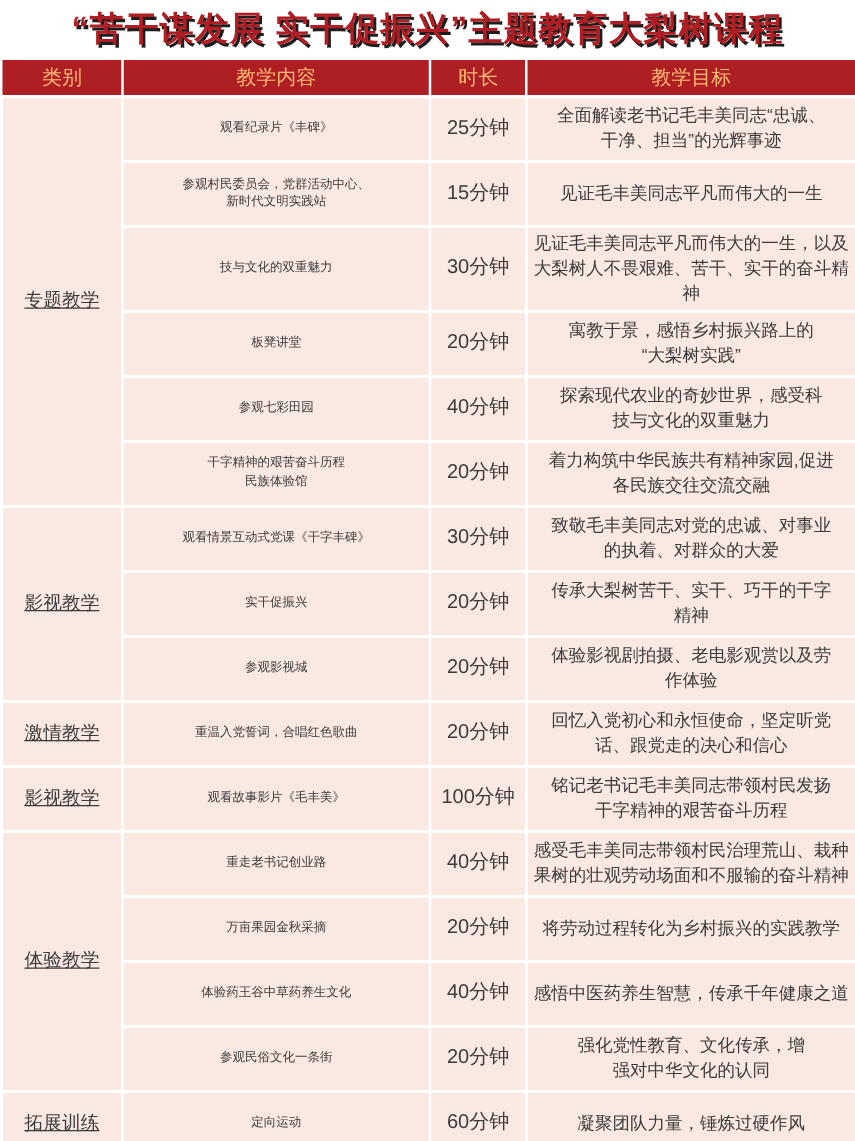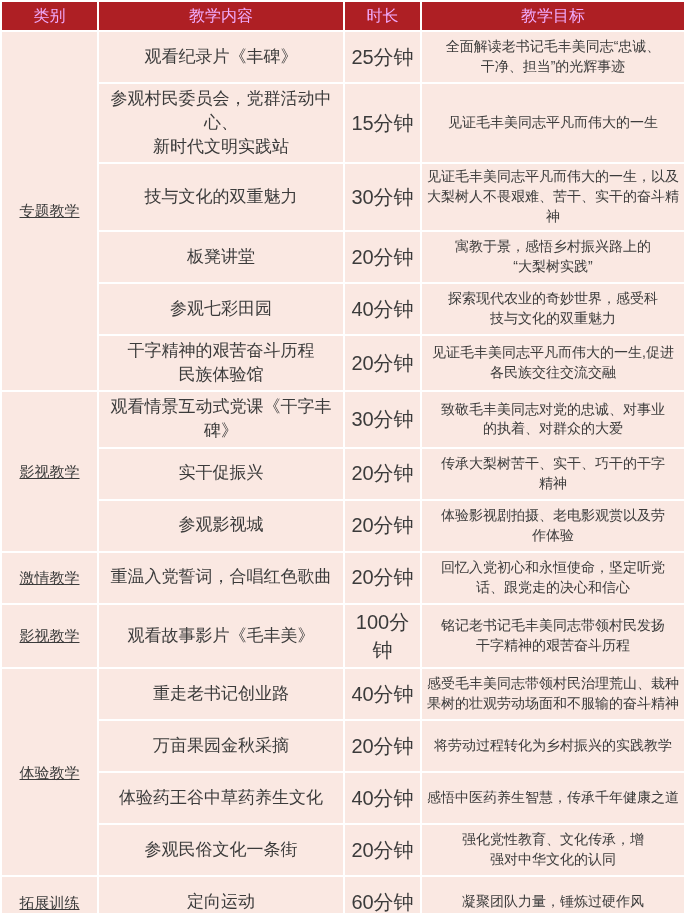--- a/index.html
+++ b/index.html
@@ -25,21 +25,21 @@
     text-shadow: 2px 2px 0 #1e1e1e;
     white-space: nowrap;
   }
   table.course {
     width: 684px;
     border-collapse: collapse;
     table-layout: fixed;
   }
   table.course th {
     background: var(--header-bg, #ae1f24);
-    color: #f0abfc;
+    color: #fdba74;
     font-size: 16px;
     font-weight: normal;
     height: 28px;
     padding: 0;
     border: 2px solid #ffffff;
     text-align: center;
     vertical-align: middle;
   }
   table.course td {
     background: var(--cell-bg, #fae8e2);
@@ -47,28 +47,29 @@
     color: var(--text-color, #3b3b3b);
     text-align: center;
     vertical-align: middle;
     height: 44px;
     padding: 3px 4px;
     line-height: 1.42;
     white-space: pre-line;
     overflow: hidden;
   }
   td.cat-cell      { font-size: 15px; text-decoration: underline; }
-  td.content-cell  { font-size: 17px; padding: 3px 6px; }
-  td.duration-cell { font-size: 20px; margin-top: 12px; }
+  td.content-cell  { font-size: 10px; padding: 3px 6px; }
+  td.duration-cell { font-size: 16px; margin-top: 12px; }
   td.objective-cell{ font-size: 14px; line-height: 1.5; }
 </style>
 </head>
 <body>
 
 <div class="page">
+  <div class="title">“苦干谋发展  实干促振兴”主题教育大梨树课程</div>
   <table class="course">
     <colgroup>
       <col style="width:97px">
       <col style="width:246px">
       <col style="width:77px">
       <col style="width:264px">
     </colgroup>
     <thead>
       <tr>
           <th>类别</th>
@@ -106,21 +107,21 @@
         <tr>
           <td class="content-cell">参观七彩田园</td>
           <td class="duration-cell">40分钟</td>
           <td class="objective-cell">探索现代农业的奇妙世界，感受科
 技与文化的双重魅力</td>
         </tr>
         <tr>
           <td class="content-cell">干字精神的艰苦奋斗历程
 民族体验馆</td>
           <td class="duration-cell">20分钟</td>
-          <td class="objective-cell">见证毛丰美同志平凡而伟大的一生,促进
+          <td class="objective-cell">着力构筑中华民族共有精神家园,促进
 各民族交往交流交融</td>
         </tr>
         <tr>
           <td class="cat-cell" rowspan="3">影视教学</td>
           <td class="content-cell">观看情景互动式党课《干字丰碑》</td>
           <td class="duration-cell">30分钟</td>
           <td class="objective-cell">致敬毛丰美同志对党的忠诚、对事业
 的执着、对群众的大爱</td>
         </tr>
         <tr>

